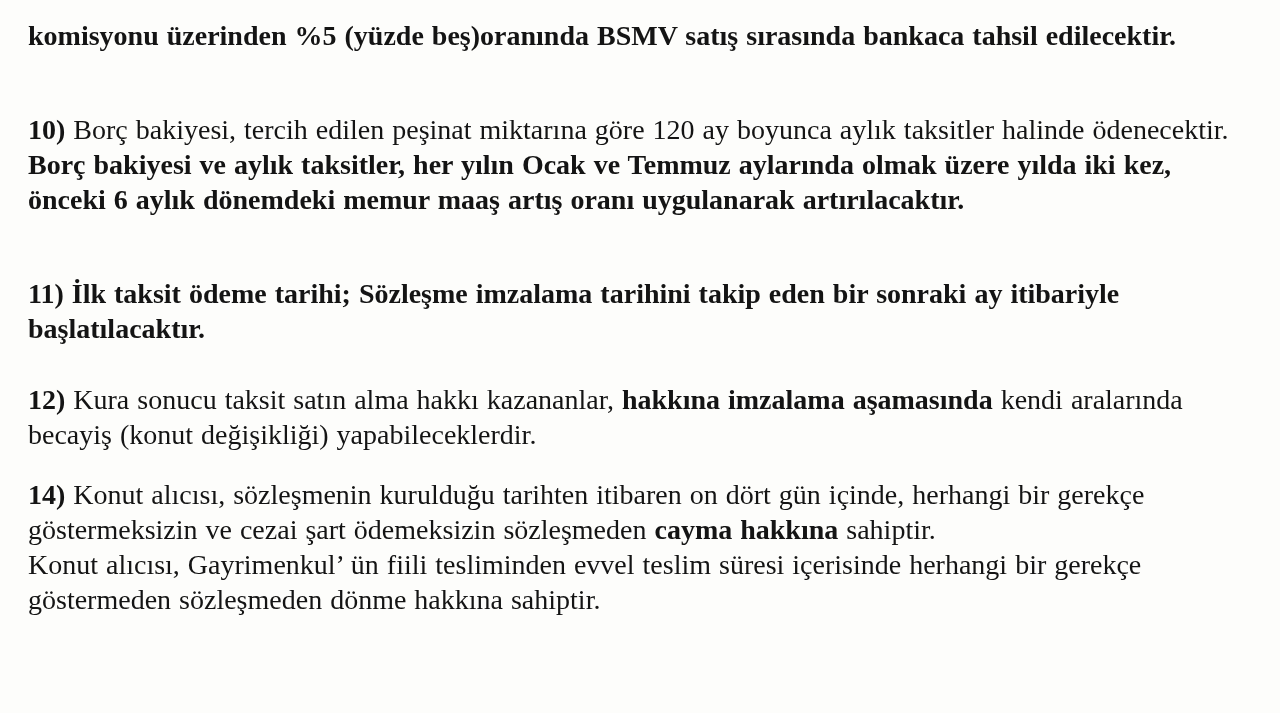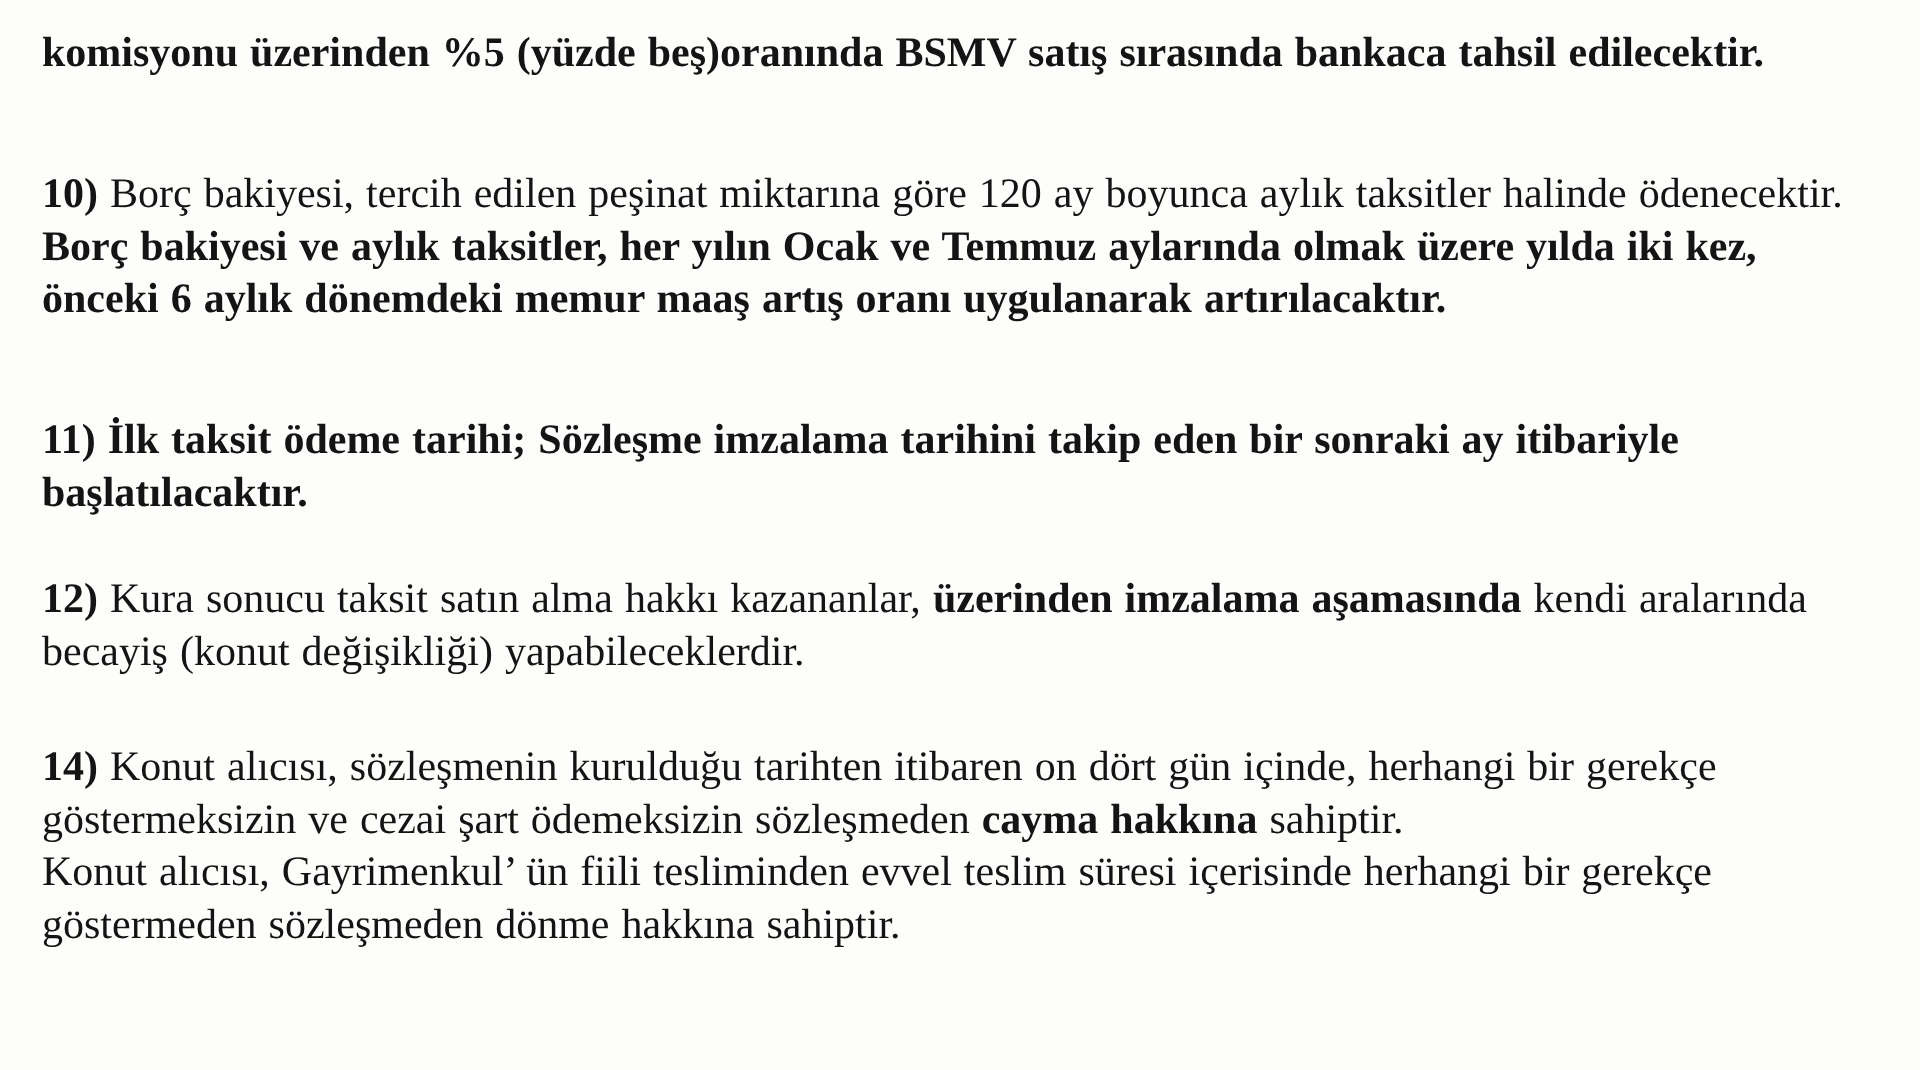--- a/index.html
+++ b/index.html
@@ -25,28 +25,28 @@
     margin: 0;
     font-size: 28px;
     line-height: 35px;
     text-align: left;
     word-spacing: 1px;
   }
   .para-clause-10 { margin-top: 59px; }
   .para-clause-11 { margin-top: 59px; }
   .para-clause-12 { margin-top: 26px; }
   .para-clause-13 { margin-top: 36px; }
-  .para-clause-14 { margin-top: 42px; }
+  .para-clause-14 { margin-top: 25px; }
   .seg { font-weight: normal; }
   .seg-bold { font-weight: bold; }
 </style>
 </head>
 <body>
 
 <main class="page">
   <div id="document-content">
       <p class="para para-intro-clause"><span class="seg seg-bold">komisyonu üzerinden %5 (yüzde beş)oranında BSMV satış sırasında bankaca tahsil edilecektir.</span></p>
       <p class="para para-clause-10"><span class="seg seg-bold">10)</span><span class="seg"> Borç bakiyesi, tercih edilen peşinat miktarına göre 120 ay boyunca aylık taksitler halinde ödenecektir.</span><br><span class="seg seg-bold">Borç bakiyesi ve aylık taksitler, her yılın Ocak ve Temmuz aylarında olmak üzere yılda iki kez, önceki 6 aylık dönemdeki memur maaş artış oranı uygulanarak artırılacaktır.</span></p>
       <p class="para para-clause-11"><span class="seg seg-bold">11) İlk taksit ödeme tarihi; Sözleşme imzalama tarihini takip eden bir sonraki ay itibariyle başlatılacaktır.</span></p>
-      <p class="para para-clause-13"><span class="seg seg-bold">12)</span><span class="seg"> Kura sonucu taksit satın alma hakkı kazananlar, </span><span class="seg seg-bold">üzerinden imzalama aşamasında</span><span class="seg"> kendi aralarında becayiş (konut değişikliği) yapabileceklerdir.</span></p>
+      <p class="para para-clause-13"><span class="seg seg-bold">12)</span><span class="seg"> Kura sonucu taksit satın alma hakkı kazananlar, </span><span class="seg seg-bold">hakkına imzalama aşamasında</span><span class="seg"> kendi aralarında becayiş (konut değişikliği) yapabileceklerdir.</span></p>
       <p class="para para-clause-14"><span class="seg seg-bold">14)</span><span class="seg"> Konut alıcısı, sözleşmenin kurulduğu tarihten itibaren on dört gün içinde, herhangi bir gerekçe göstermeksizin ve cezai şart ödemeksizin sözleşmeden </span><span class="seg seg-bold">cayma hakkına</span><span class="seg"> sahiptir.</span><br><span class="seg">Konut alıcısı, Gayrimenkul’ ün fiili tesliminden evvel teslim süresi içerisinde herhangi bir gerekçe göstermeden sözleşmeden dönme hakkına sahiptir.</span></p>
     </div>
 </main>
 
 </body></html>

